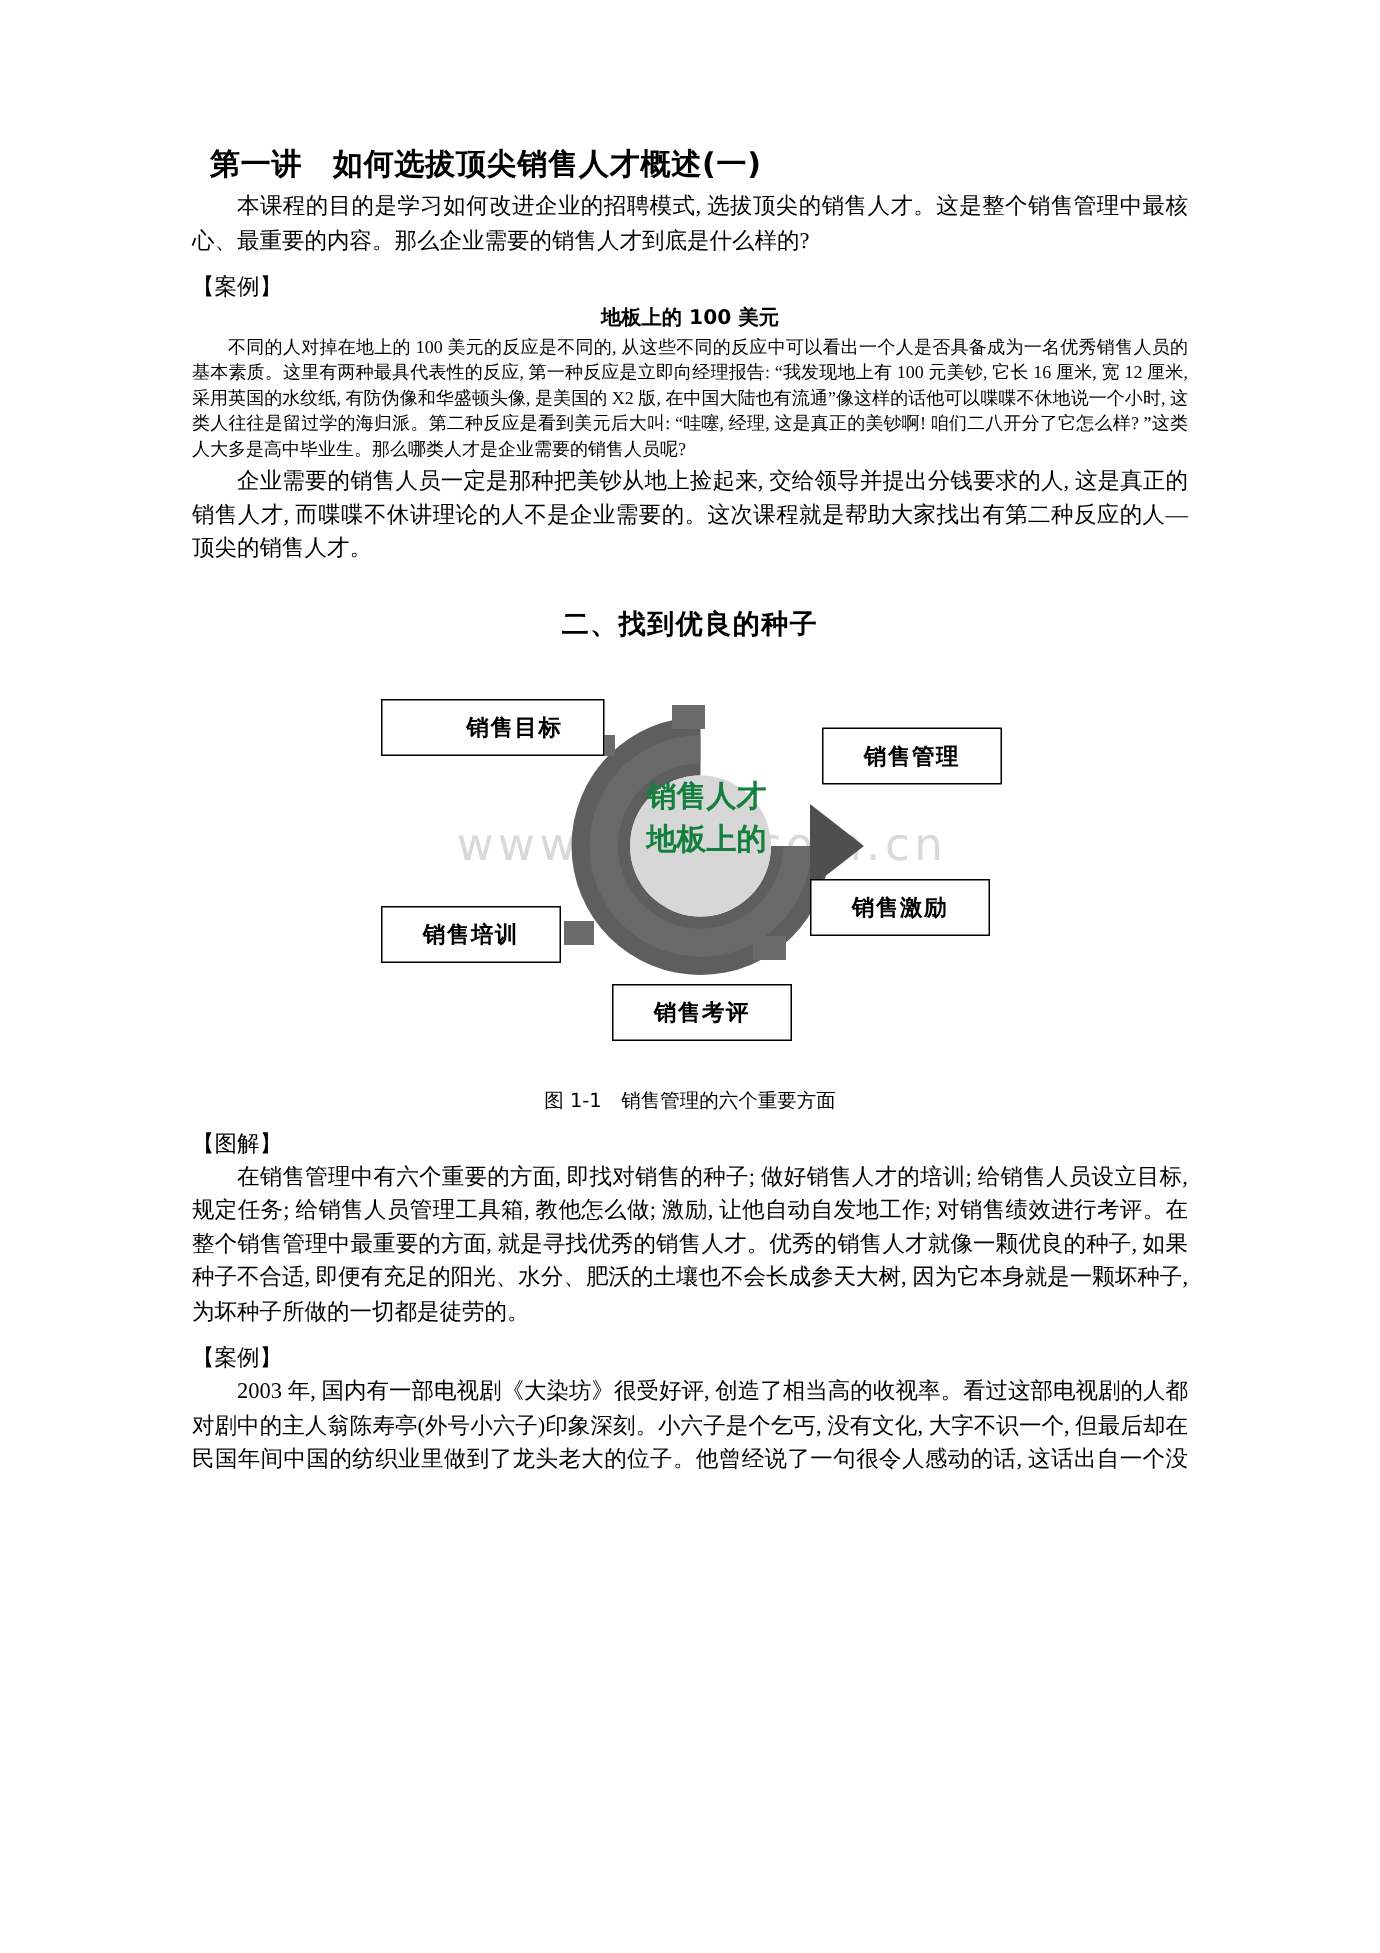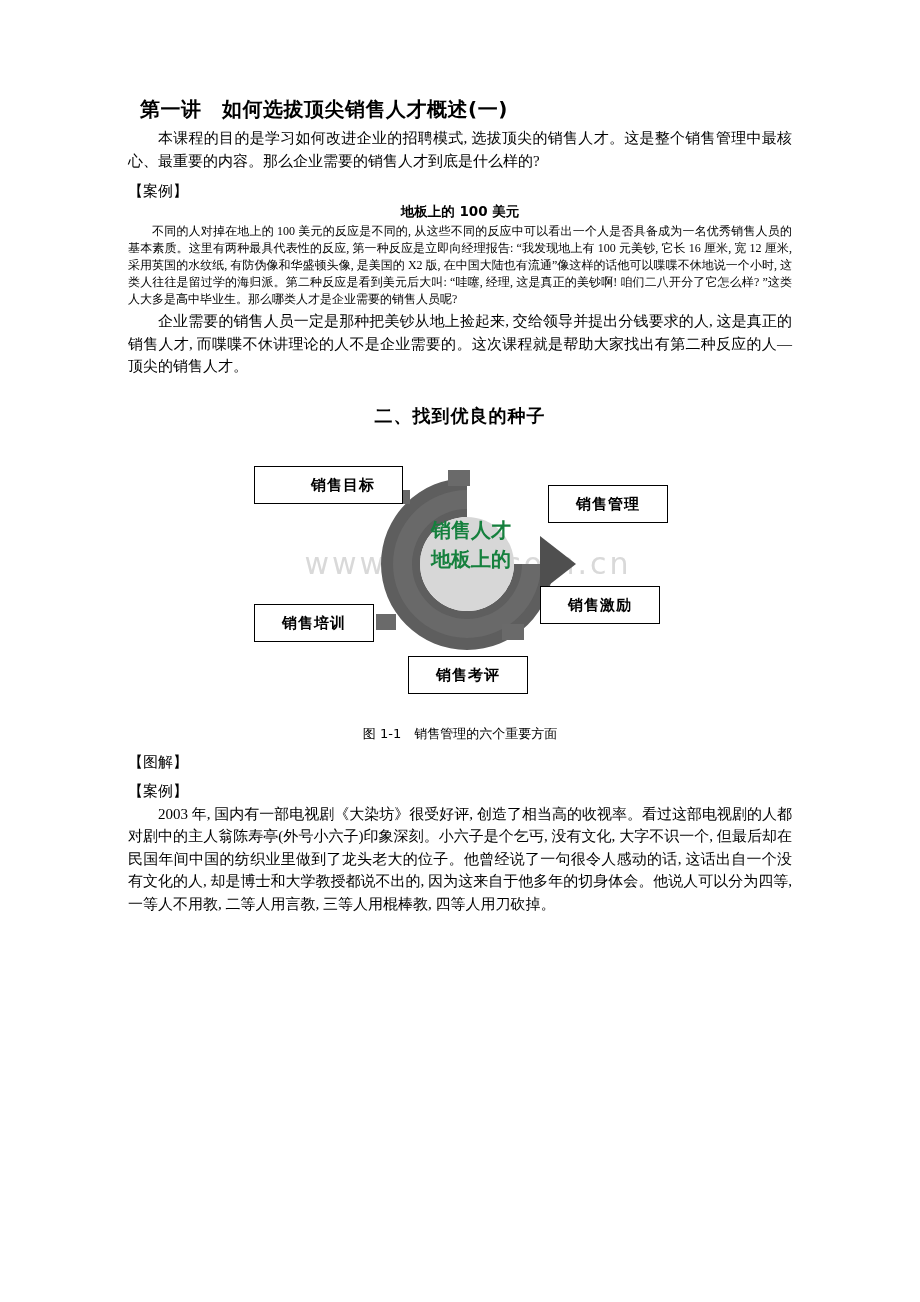--- a/index.html
+++ b/index.html
@@ -206,20 +206,21 @@
       <div class="box b2">销售管理</div>
       <div class="box b3">销售培训</div>
       <div class="box b4">销售激励</div>
       <div class="box b5">销售考评</div>
     </div>
 
     <div class="figure-caption">图 1-1　销售管理的六个重要方面</div>
 
     <div class="label-box">【图解】</div>
 
+    <p class="para">在销售管理中有六个重要的方面, 即找对销售的种子; 做好销售人才的培训; 给销售人员设立目标, 规定任务; 给销售人员管理工具箱, 教他怎么做; 激励, 让他自动自发地工作; 对销售绩效进行考评。在整个销售管理中最重要的方面, 就是寻找优秀的销售人才。优秀的销售人才就像一颗优良的种子, 如果种子不合适, 即便有充足的阳光、水分、肥沃的土壤也不会长成参天大树, 因为它本身就是一颗坏种子, 为坏种子所做的一切都是徒劳的。</p>
 
     <div class="label-box">【案例】</div>
 
     <p class="para">2003 年, 国内有一部电视剧《大染坊》很受好评, 创造了相当高的收视率。看过这部电视剧的人都对剧中的主人翁陈寿亭(外号小六子)印象深刻。小六子是个乞丐, 没有文化, 大字不识一个, 但最后却在民国年间中国的纺织业里做到了龙头老大的位子。他曾经说了一句很令人感动的话, 这话出自一个没有文化的人, 却是博士和大学教授都说不出的, 因为这来自于他多年的切身体会。他说人可以分为四等, 一等人不用教, 二等人用言教, 三等人用棍棒教, 四等人用刀砍掉。</p>
 
 
   </div>
 </div>
 
 </body></html>

